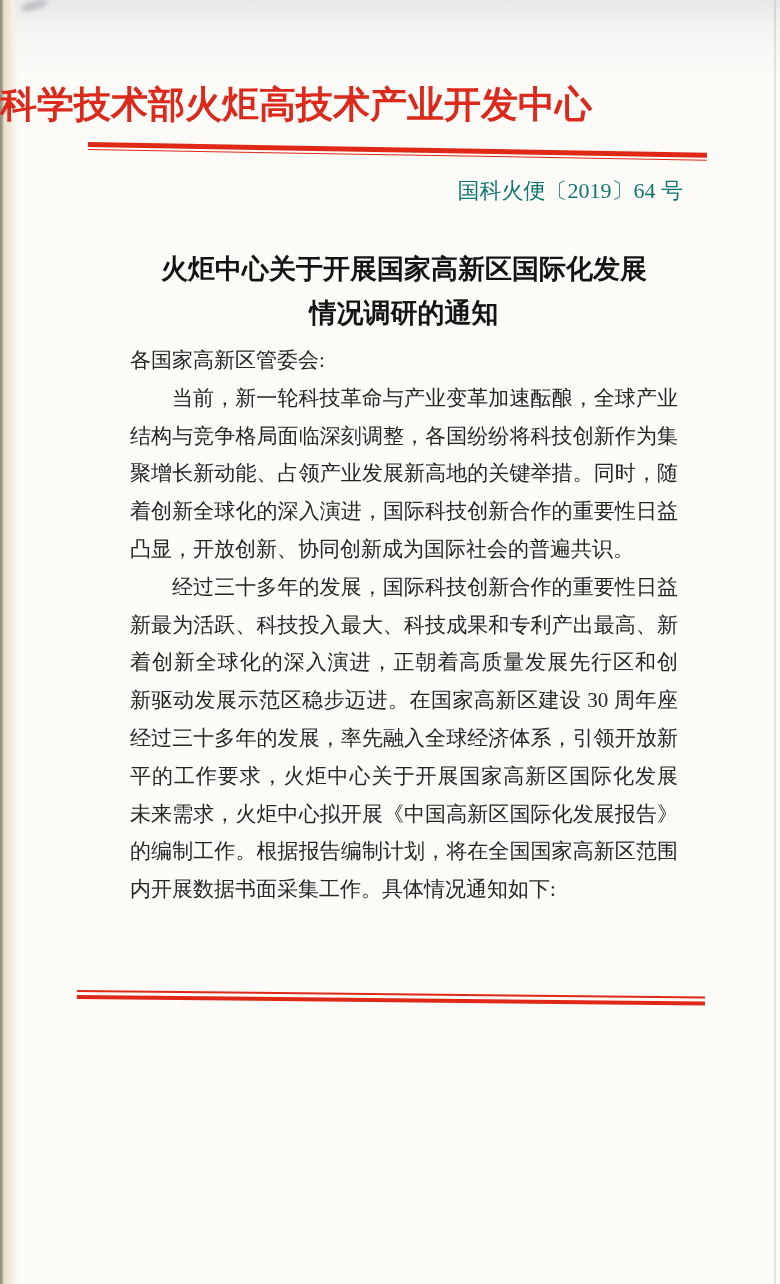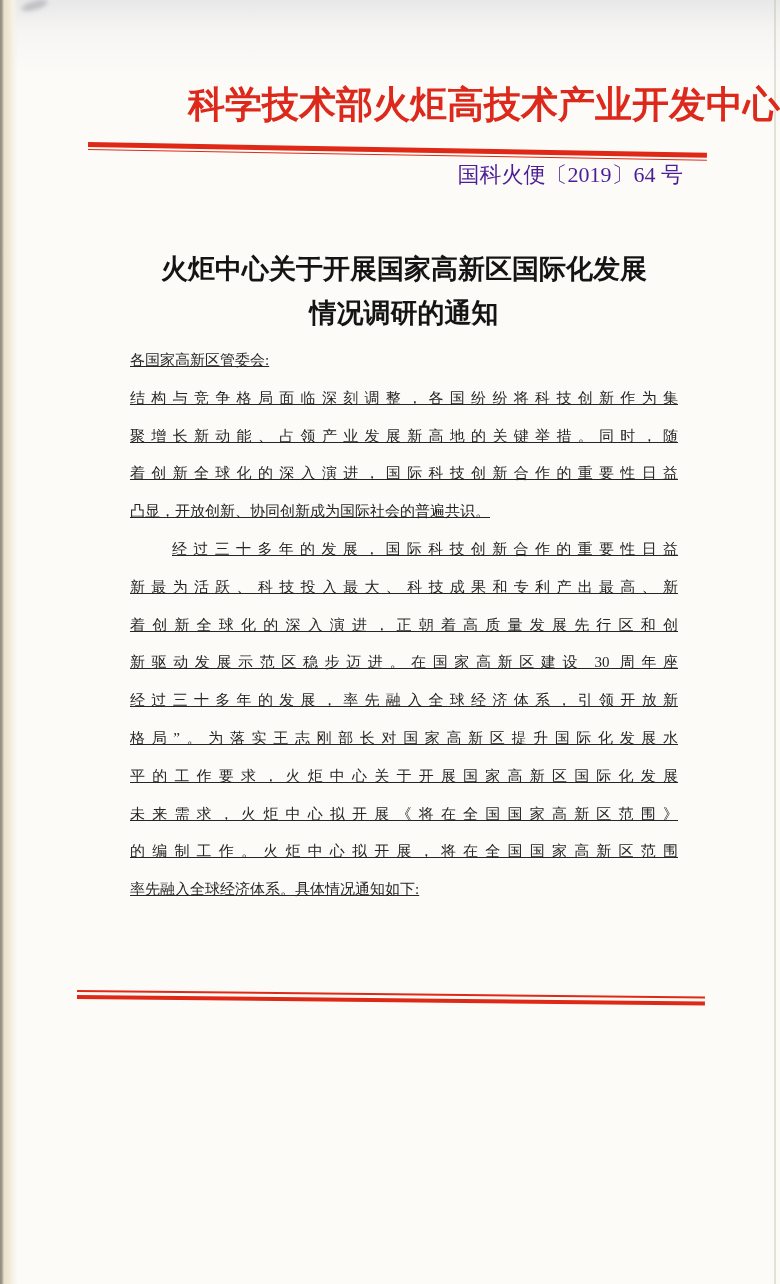--- a/index.html
+++ b/index.html
@@ -30,47 +30,47 @@
     transform: rotate(-16deg);
     filter: blur(2px);
   }
   .edge-right-line {
     position: absolute; right: 4px; top: 0; width: 2px; height: 100%;
     background: rgba(168,178,152,0.32);
   }
   
   .issuer {
     position: absolute; top: 84px; left: 0; width: 100%;
-    text-align: right;
+    text-align: left;
     font-size: 37px; line-height: 42px; font-weight: bold;
     color: #dc291b;
     letter-spacing: 0px;
   }
   .rule-top {
     position: absolute; left: 88px; top: 142px; width: 619px;
     transform: rotate(1.0deg); transform-origin: left center;
   }
   .rule-top .bar-thick { height: 4.5px; background: #e02817; }
   .rule-top .bar-gap   { height: 2px; }
   .rule-top .bar-thin  { height: 1.6px; background: #e02817; }
   .doc-number {
-    position: absolute; top: 160px; right: 97px;
-    font-size: 22px; line-height: 30px; color: #4c1d95;
+    position: absolute; top: 176px; right: 97px;
+    font-size: 22px; line-height: 30px; color: #0f766e;
   }
   
   .doc-title {
     position: absolute; top: 247px; left: 14px; width: 780px;
     text-align: center;
     font-size: 27px; line-height: 44px; font-weight: bold;
     color: #141414;
   }
   
   .body-block {
     position: absolute; left: 130px; top: 342px; width: 548px;
-    font-size: 15px; color: #262626; text-decoration: underline;
+    font-size: 21px; color: #262626;
   }
   .bline {
     height: 37.8px; line-height: 37.8px;
     word-break: break-all;
   }
   .bline.justify { text-align: justify; text-align-last: justify; }
   .bline.indent  { text-indent: 42px; }
   
   .rule-bottom {
     position: absolute; left: 77px; top: 990px; width: 628px;
@@ -100,34 +100,34 @@
 
   <div class="doc-number">国科火便〔2019〕64 号</div>
 
   <div class="doc-title">
     <div>火炬中心关于开展国家高新区国际化发展</div>
     <div>情况调研的通知</div>
   </div>
 
   <div class="body-block">
     <div class="bline">各国家高新区管委会:</div>
+    <div class="bline justify indent">当前，新一轮科技革命与产业变革加速酝酿，全球产业</div>
     <div class="bline justify">结构与竞争格局面临深刻调整，各国纷纷将科技创新作为集</div>
     <div class="bline justify">聚增长新动能、占领产业发展新高地的关键举措。同时，随</div>
     <div class="bline justify">着创新全球化的深入演进，国际科技创新合作的重要性日益</div>
     <div class="bline">凸显，开放创新、协同创新成为国际社会的普遍共识。</div>
     <div class="bline justify indent">经过三十多年的发展，国际科技创新合作的重要性日益</div>
     <div class="bline justify">新最为活跃、科技投入最大、科技成果和专利产出最高、新</div>
     <div class="bline justify">着创新全球化的深入演进，正朝着高质量发展先行区和创</div>
     <div class="bline justify">新驱动发展示范区稳步迈进。在国家高新区建设 30 周年座</div>
     <div class="bline justify">经过三十多年的发展，率先融入全球经济体系，引领开放新</div>
-    <div class="bline justify">格局”。为落实王志刚部长对国家高新区提升国际化发展水</div>
     <div class="bline justify">平的工作要求，火炬中心关于开展国家高新区国际化发展</div>
-    <div class="bline justify">未来需求，火炬中心拟开展《将在全国国家高新区范围》</div>
-    <div class="bline justify">的编制工作。火炬中心拟开展，将在全国国家高新区范围</div>
-    <div class="bline">率先融入全球经济体系。具体情况通知如下:</div>
+    <div class="bline justify">未来需求，火炬中心拟开展《中国高新区国际化发展报告》</div>
+    <div class="bline justify">的编制工作。根据报告编制计划，将在全国国家高新区范围</div>
+    <div class="bline">内开展数据书面采集工作。具体情况通知如下:</div>
   </div>
 
   <div class="rule-bottom">
     <div class="bar-thin"></div>
     <div class="bar-gap"></div>
     <div class="bar-thick"></div>
   </div>
 
 </div>
 

